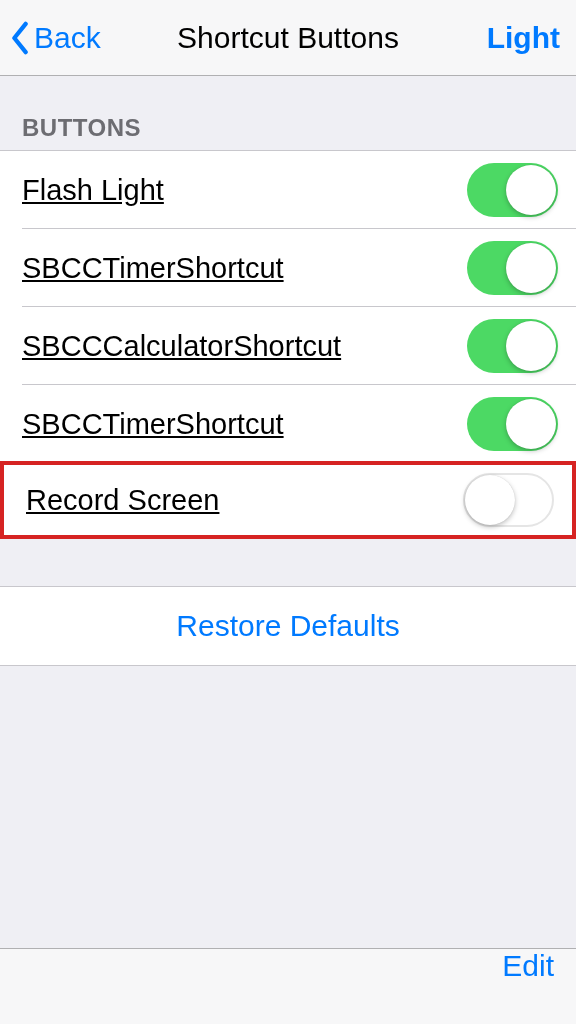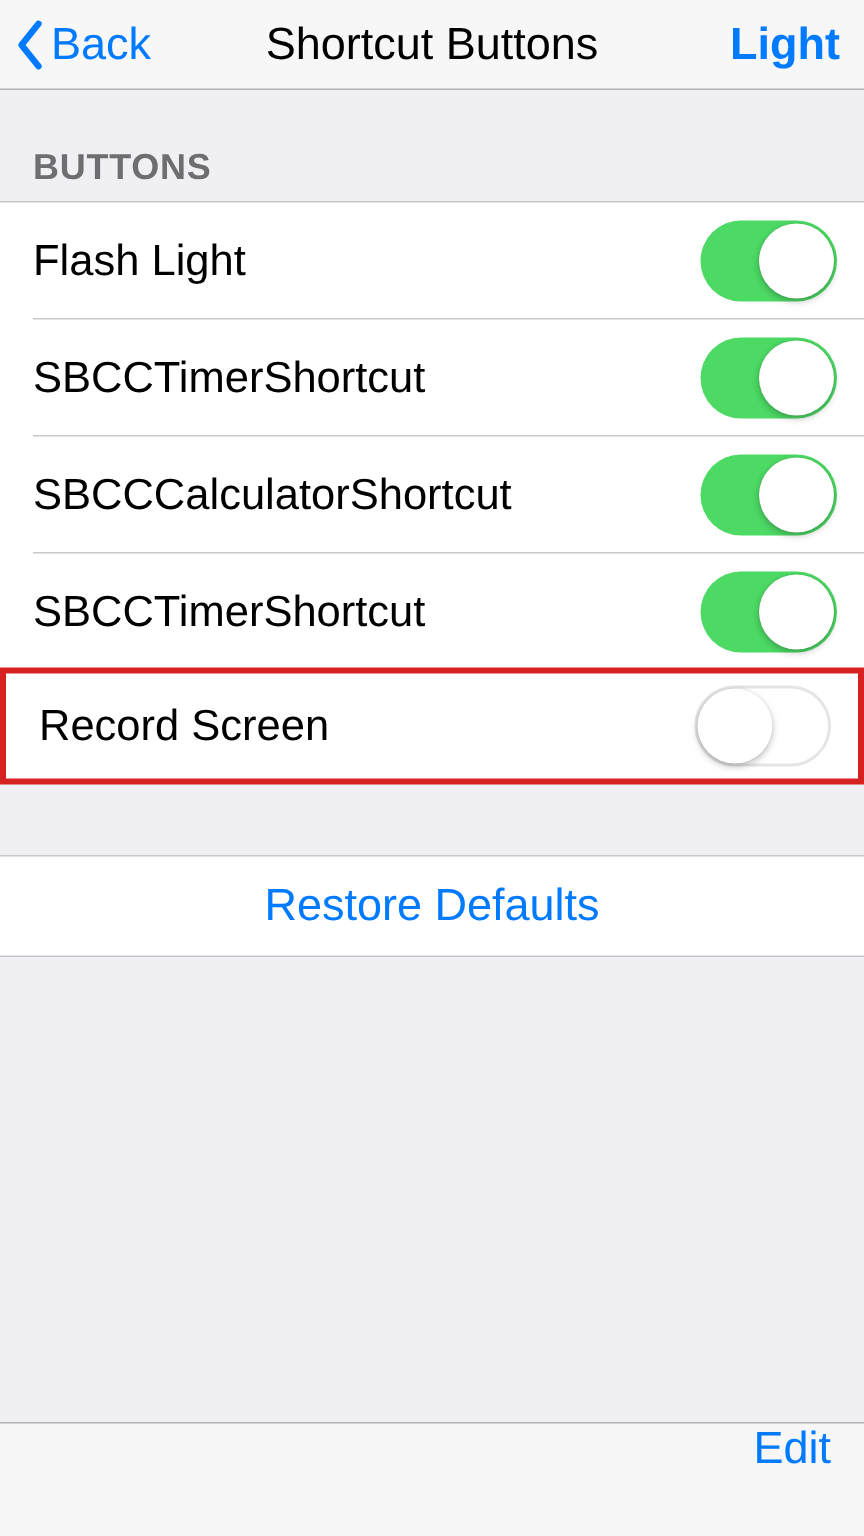--- a/index.html
+++ b/index.html
@@ -9,21 +9,21 @@
       -webkit-font-smoothing: antialiased;
     }
     body {
       font-family: -apple-system, "Helvetica Neue", Helvetica, Arial, sans-serif;
       background: #efeff4;
       width: 576px;
       height: 1024px;
       overflow: hidden;
     }
     .nav-bar {
-      height: 60px;
+      height: 76px;
       background: #f7f7f8;
       border-bottom: 1px solid #b0b0b2;
       display: flex;
       align-items: center;
       justify-content: space-between;
       padding: 0 10px;
       position: relative;
     }
     .back-btn {
       display: flex;
@@ -56,20 +56,21 @@
       padding: 38px 22px 8px 22px;
       color: #6d6d72;
       font-size: 24px;
       letter-spacing: 0.5px;
       font-weight: bold;
     }
     .list {
       background: #fff;
       border-top: 1px solid #c8c7cc;
       border-bottom: 1px solid #c8c7cc;
+      text-decoration: underline;
     }
     .row {
       height: 78px;
       display: flex;
       align-items: center;
       justify-content: space-between;
       padding: 0 18px 0 22px;
       position: relative;
     }
     .row-sep {
@@ -120,21 +121,21 @@
       border: 4px solid #d62322;
       margin: -2px 0;
       z-index: 5;
       background: #fff;
     }
     .restore-section {
       margin-top: 48px;
       background: #fff;
       border-top: 1px solid #c8c7cc;
       border-bottom: 1px solid #c8c7cc;
-      height: 68px;
+      height: 80px;
       display: flex;
       align-items: center;
       justify-content: center;
     }
     .restore-label {
       color: #007aff;
       font-size: 30px;
       cursor: pointer;
     }
     .toolbar {

